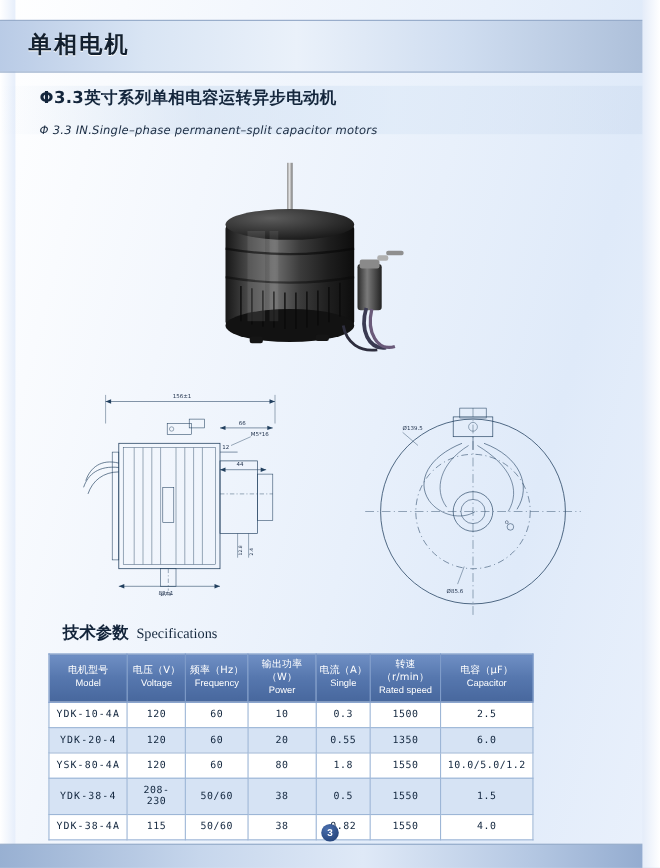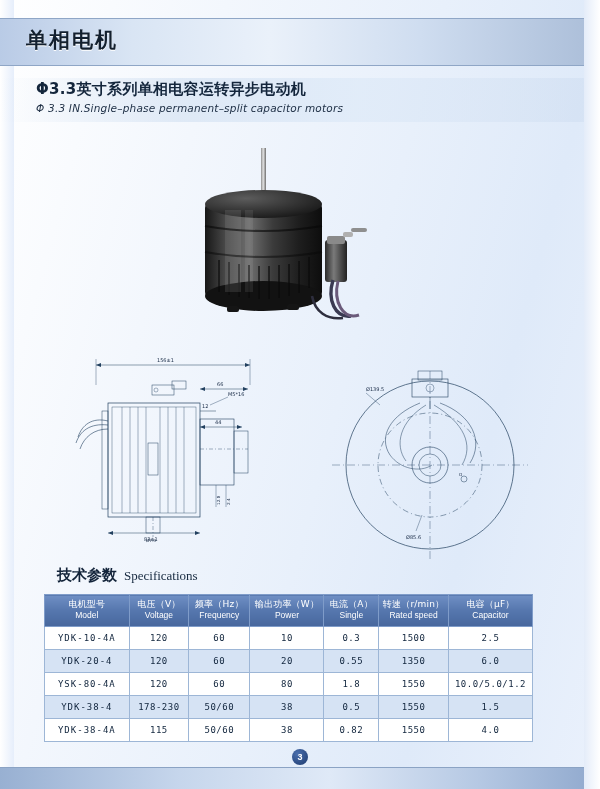--- a/index.html
+++ b/index.html
@@ -61,21 +61,21 @@
     position: absolute; left: 36px; top: 80px;
   }
   .s-cn {
     font-family: "DejaVu Sans", sans-serif;
     font-size: 15px; font-weight: bold; color: #14263c;
     letter-spacing: .3px;
   }
   .s-en {
     font-family: "Liberation Serif", serif;
     font-size: 10.5px; color: #1b2c42; font-style: italic;
-    margin-top: 3px; letter-spacing: .2px;
+    margin-top: 14px; letter-spacing: .2px;
   }
   .dia { font-family: "DejaVu Sans", sans-serif; }
 
   
   #photo-wrap {
     position: absolute; left: 175px; top: 140px; width: 250px; height: 200px;
   }
 
   
   #drawings {
@@ -91,21 +91,21 @@
     font-family: "DejaVu Sans", sans-serif;
     font-size: 15px; font-weight: bold; color: #13243a;
   }
   .spec-en {
     font-family: "Liberation Serif", serif;
     font-size: 13px; color: #16293f;
   }
 
   table#spec-table {
     position: absolute; left: 44px; top: 594px;
-    width: 489px;
+    width: 441px;
     border-collapse: collapse;
     font-size: 9px;
     color: #10243c;
   }
   #spec-table th {
     background: linear-gradient(180deg, #6f8fc4 0%, #5677ae 48%, #47679d 100%);
     color: #ffffff;
     border: 1px solid #7f9cc9;
     padding: 3px 2px 4px;
     font-weight: normal;
@@ -407,21 +407,21 @@
         <td class="model">YSK-80-4A</td>
         <td>120</td>
         <td>60</td>
         <td>80</td>
         <td>1.8</td>
         <td>1550</td>
         <td>10.0/5.0/1.2</td>
       </tr>
       <tr class="even">
         <td class="model">YDK-38-4</td>
-        <td>178-230</td>
+        <td>208-230</td>
         <td>50/60</td>
         <td>38</td>
         <td>0.5</td>
         <td>1550</td>
         <td>1.5</td>
       </tr>
       <tr class="odd">
         <td class="model">YDK-38-4A</td>
         <td>115</td>
         <td>50/60</td>

